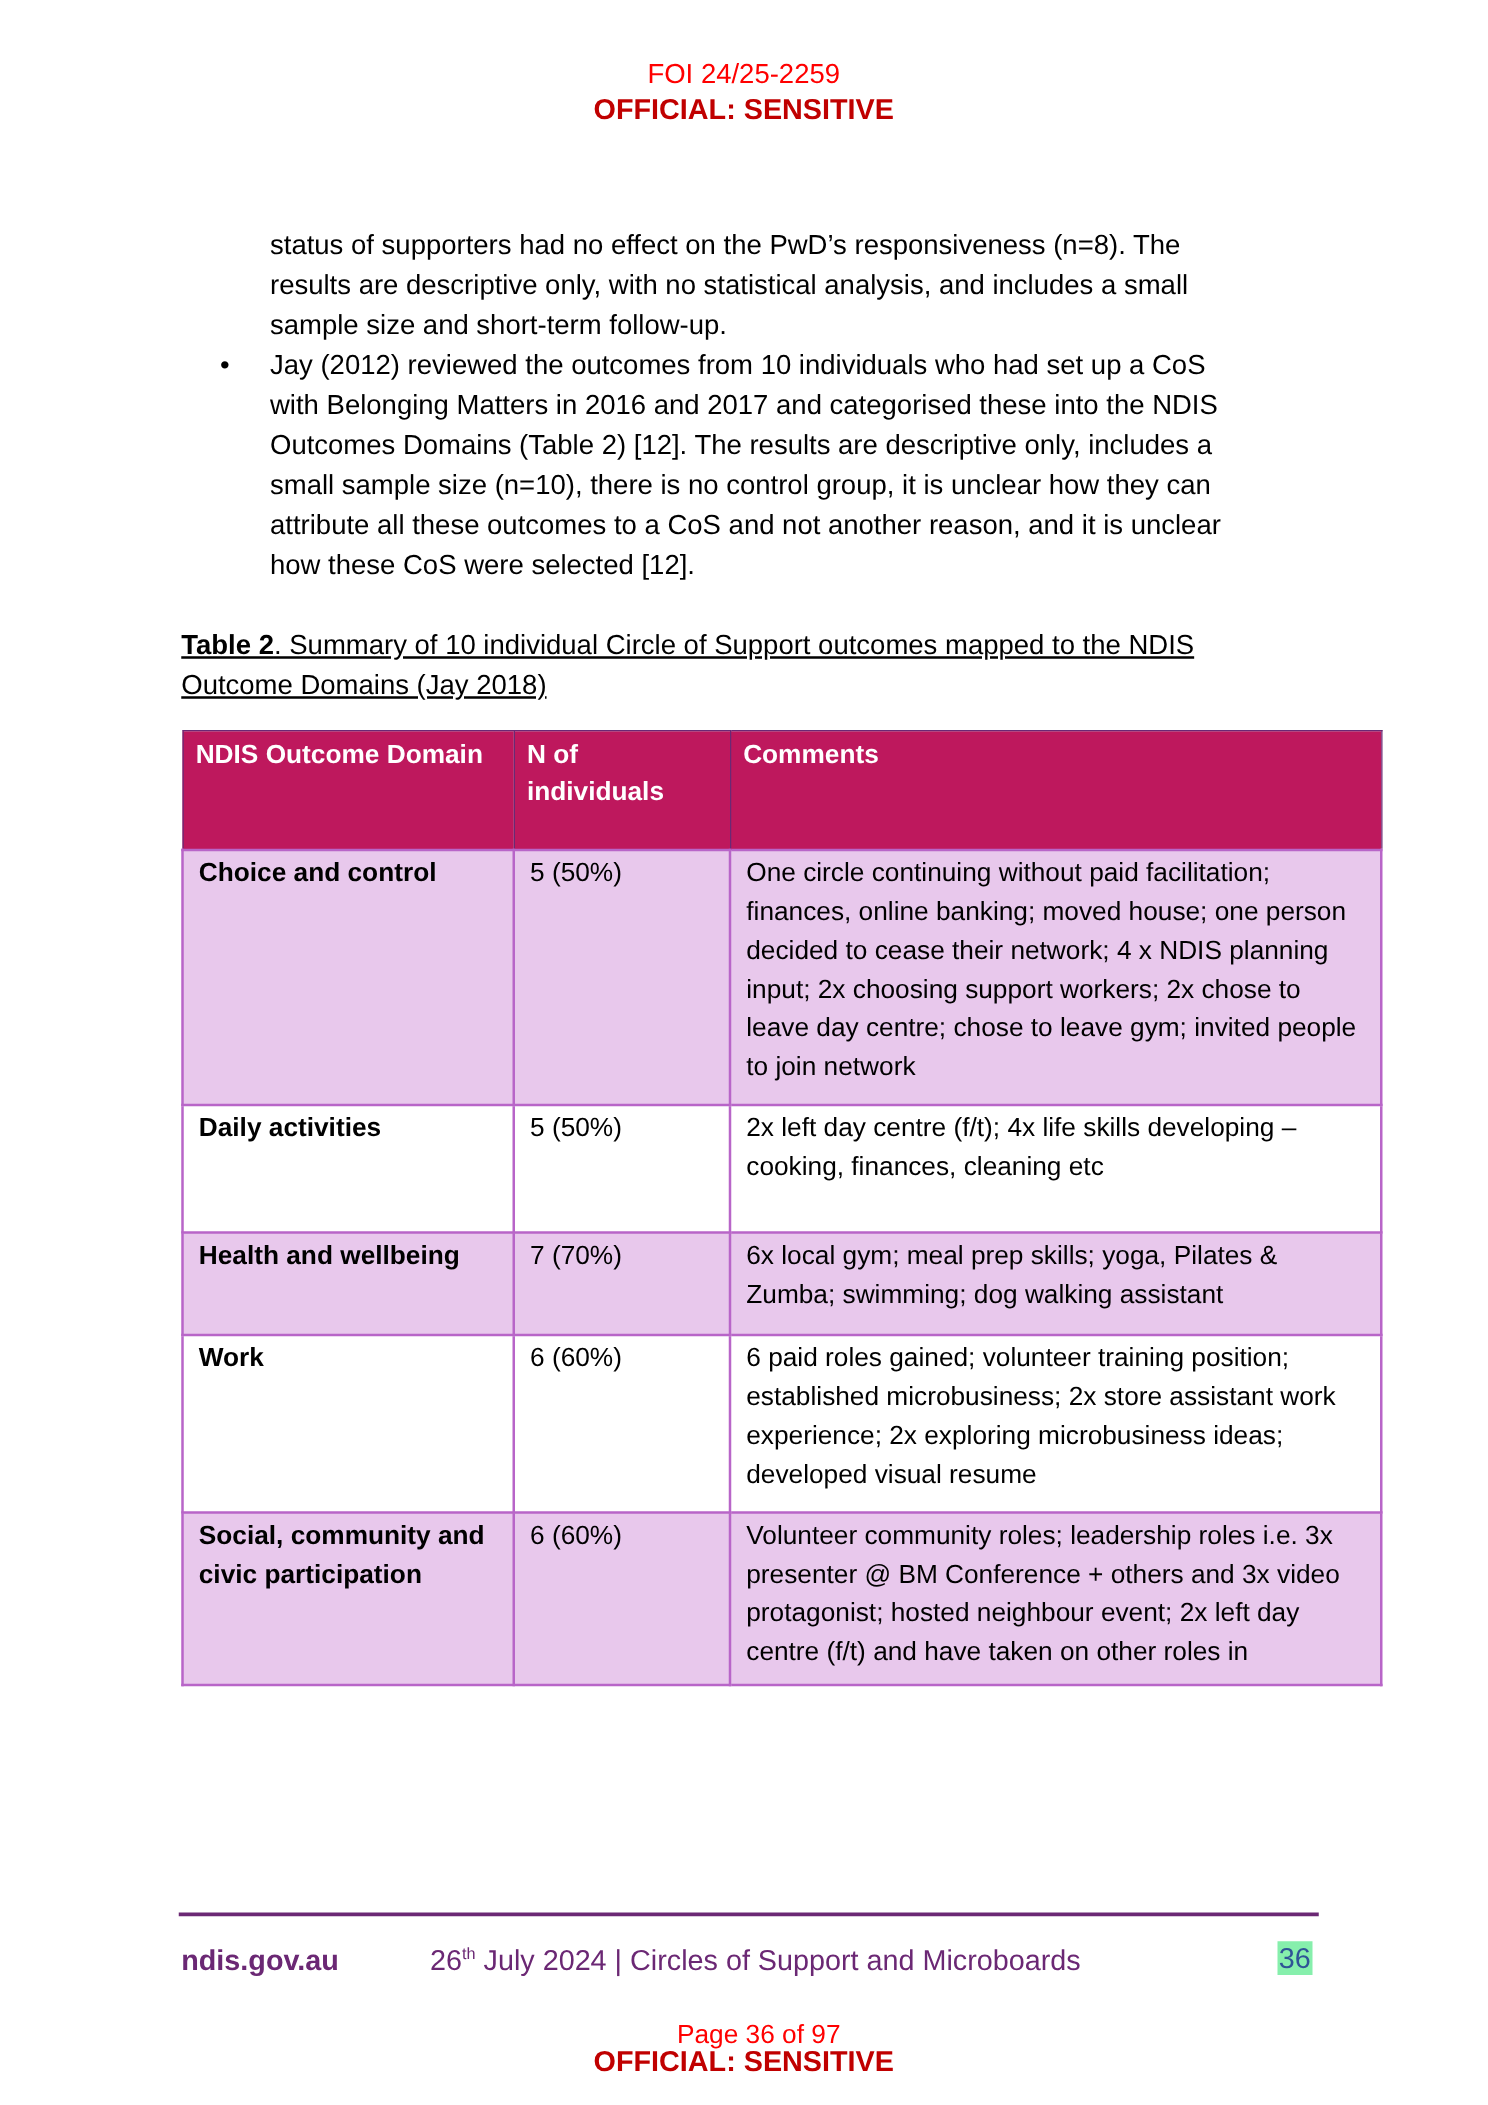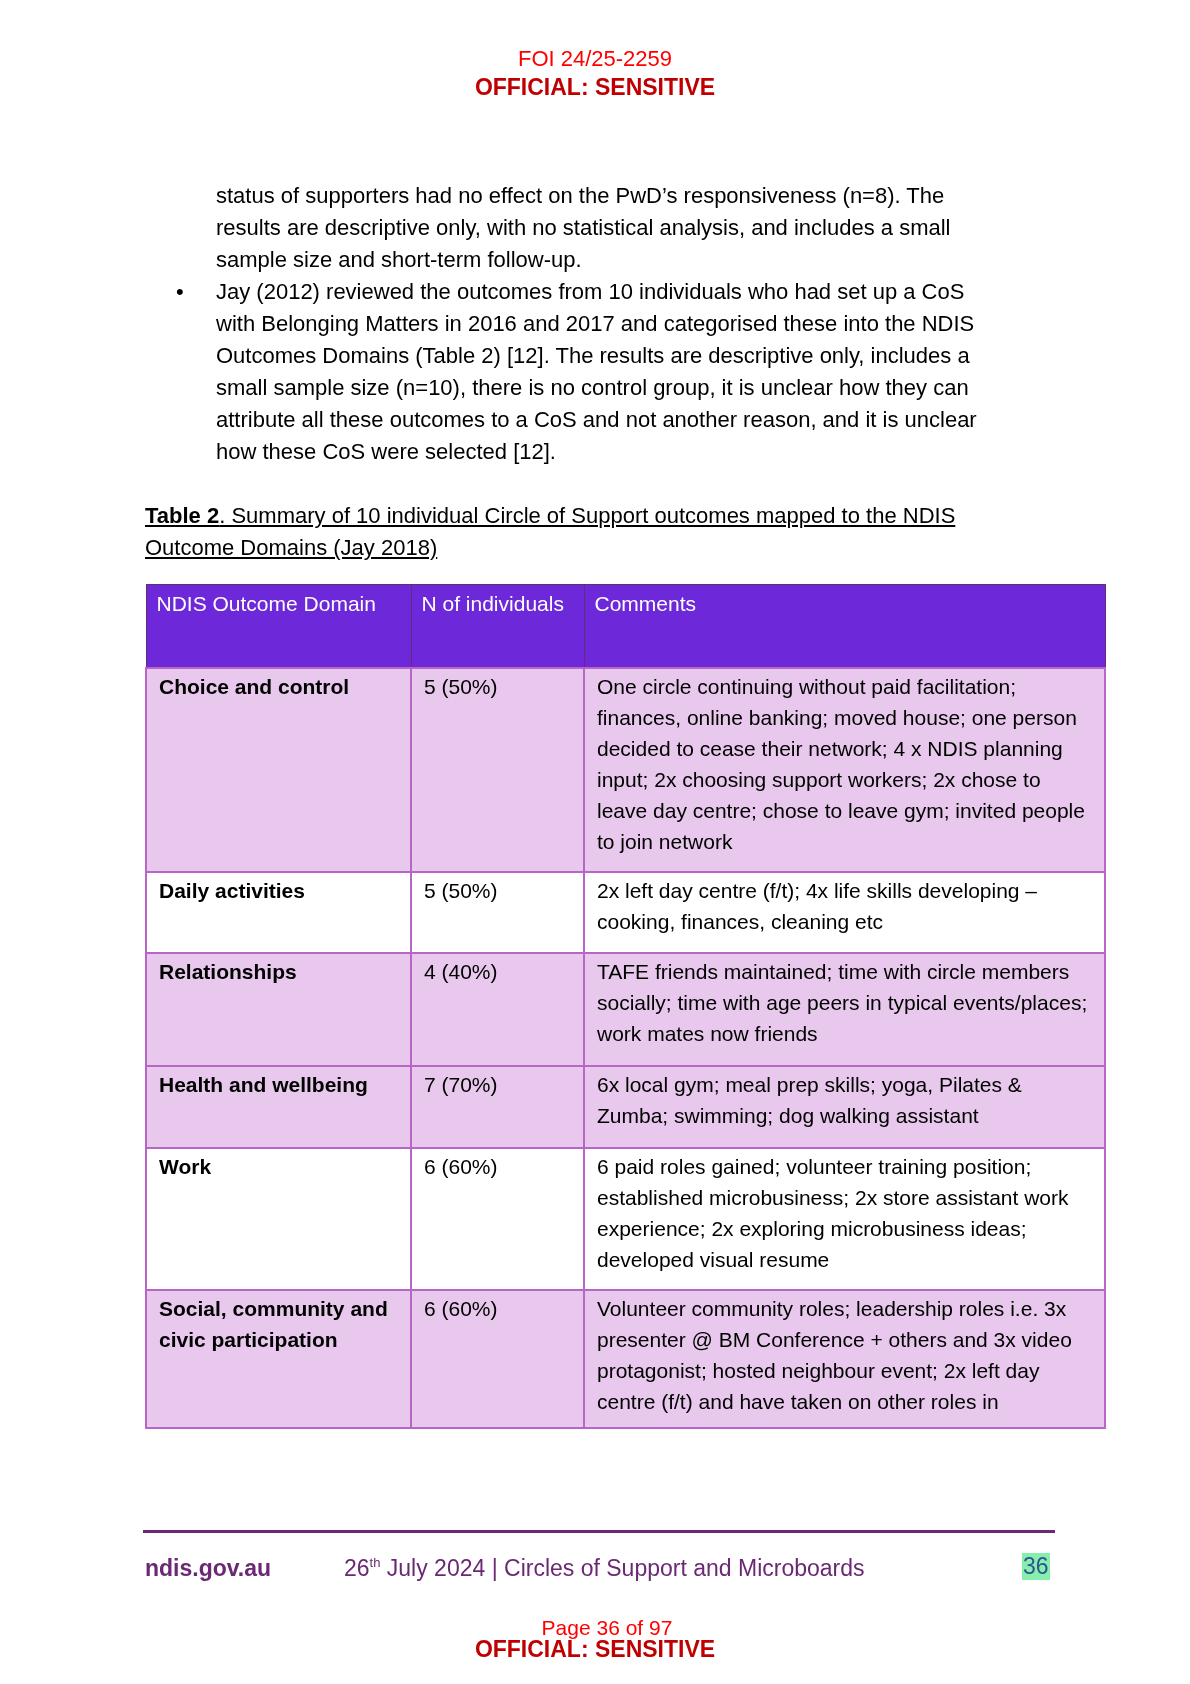--- a/index.html
+++ b/index.html
@@ -9,22 +9,22 @@
                color:#ff0000; font-size:22px; }
     .hdr-class { position:absolute; left:0; width:1190px; top:74px; text-align:center;
                  color:#c00000; font-size:23px; font-weight:bold; }
     .body-text { position:absolute; left:216px; width:850px; font-size:22px; line-height:32px; }
     .bullet { position:absolute; left:176px; font-size:22px; line-height:32px; }
     .caption { position:absolute; left:145px; top:500px; width:930px; font-size:22px; line-height:32px;
                text-decoration:underline; }
     .caption b { font-weight:bold; }
     table.t { position:absolute; left:145px; top:584px; width:959px; border-collapse:collapse;
               font-size:21px; table-layout:fixed; }
-    table.t th { background:#6d28d9; color:#fff; text-align:left; vertical-align:top;
-                 font-weight:normal; padding:4px 10px 0 10px; line-height:30px; height:78px;
+    table.t th { background:#be185d; color:#fff; text-align:left; vertical-align:top;
+                 font-weight:bold; padding:4px 10px 12px 10px; line-height:30px; height:78px;
                  border:1.5px solid #6b2874; }
     table.t td { vertical-align:top; padding:2px 10px 10px 12px; line-height:31px;
                  border:2px solid #b865c8;margin-left:36px; }
     table.t tr.shade td { background:#e8c8ec; }
     table.t tr.plain td { background:#ffffff; }
     table.t td.dom { font-weight:bold; }
     .footer-rule { position:absolute; left:143px; top:1530px; width:912px; height:3px; background:#6b2874; }
     .footer-site { position:absolute; left:145px; top:1555px; color:#6b2874; font-size:23px; font-weight:bold; }
     .footer-title { position:absolute; left:323px; top:1555px; color:#6b2874; font-size:23px;margin-left:21px; }
     .footer-title sup { font-size:13px; }
@@ -73,29 +73,24 @@
       <th>N of individuals</th>
       <th>Comments</th>
     </tr>
   </thead>
   <tbody>
     <tr class="shade" style="height:204px">
       <td class="dom">Choice and control</td>
       <td>5 (50%)</td>
       <td>One circle continuing without paid facilitation; finances, online banking; moved house; one person decided to cease their network; 4 x NDIS planning input; 2x choosing support workers; 2x chose to leave day centre; chose to leave gym; invited people to join network</td>
     </tr>
-    <tr class="plain" style="height:81px">
+    <tr class="plain" style="height:102px">
       <td class="dom">Daily activities</td>
       <td>5 (50%)</td>
       <td>2x left day centre (f/t); 4x life skills developing – cooking, finances, cleaning etc</td>
-    </tr>
-    <tr class="shade" style="height:113px">
-      <td class="dom">Relationships</td>
-      <td>4 (40%)</td>
-      <td>TAFE friends maintained; time with circle members socially; time with age peers in typical events/places; work mates now friends</td>
     </tr>
     <tr class="shade" style="height:82px">
       <td class="dom">Health and wellbeing</td>
       <td>7 (70%)</td>
       <td>6x local gym; meal prep skills; yoga, Pilates &amp; Zumba; swimming; dog walking assistant</td>
     </tr>
     <tr class="plain" style="height:142px">
       <td class="dom">Work</td>
       <td>6 (60%)</td>
       <td>6 paid roles gained; volunteer training position; established microbusiness; 2x store assistant work experience; 2x exploring microbusiness ideas; developed visual resume</td>

